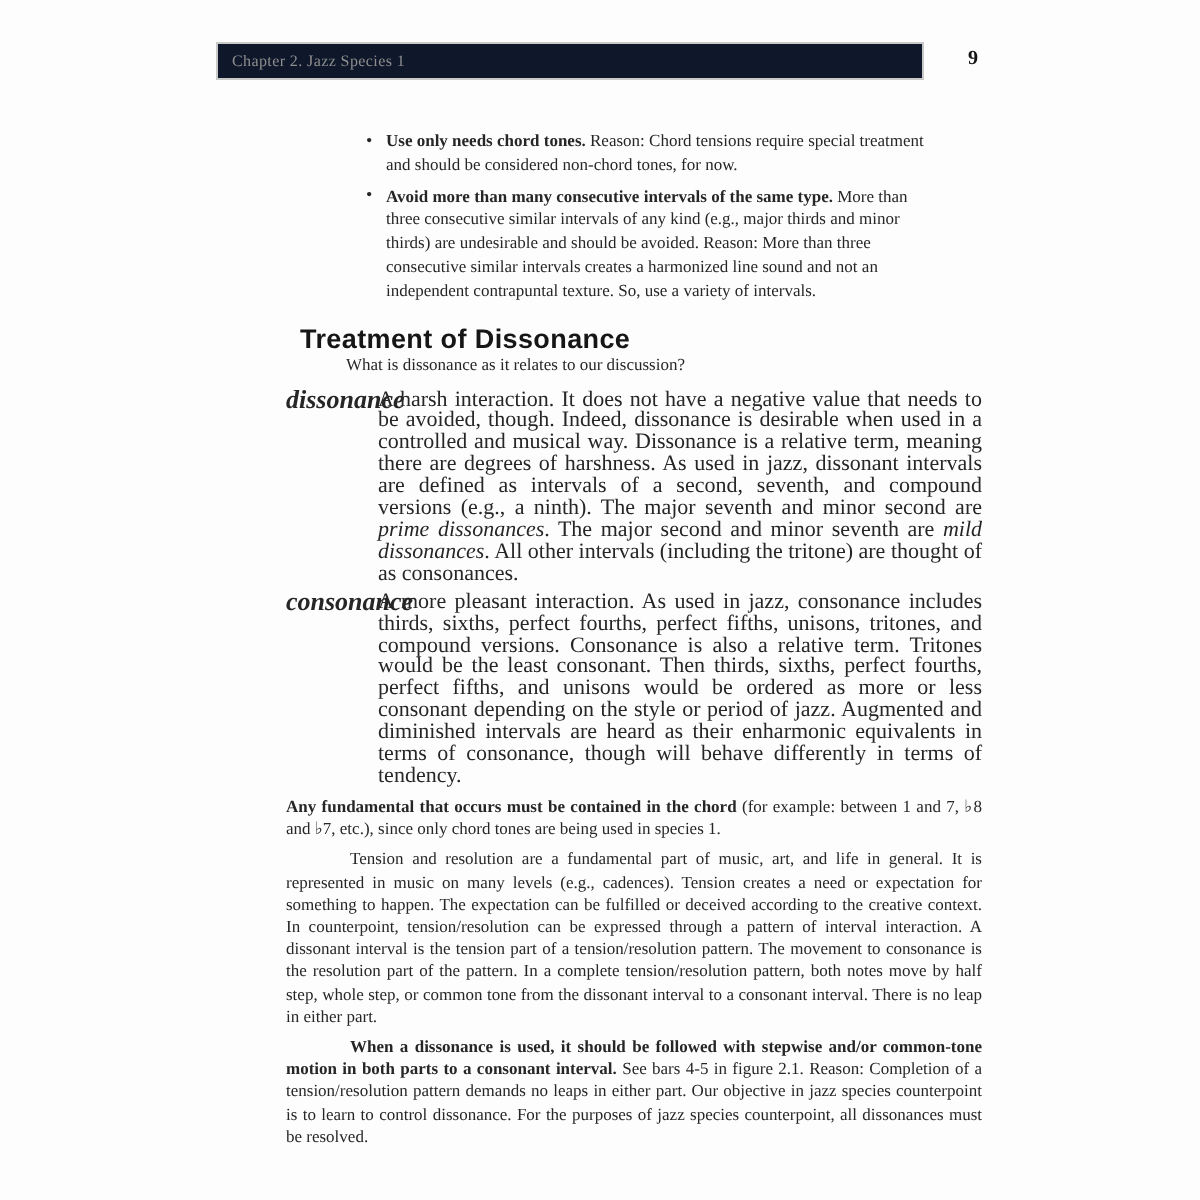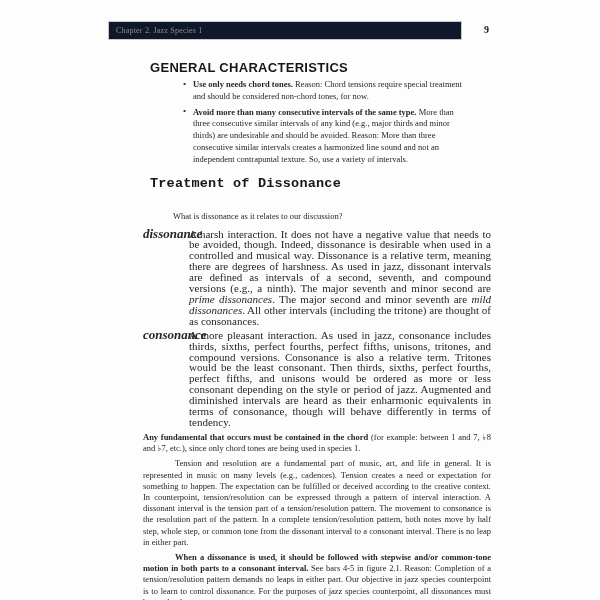--- a/index.html
+++ b/index.html
@@ -9,24 +9,24 @@
   
   .running-header{position:absolute;left:92px;top:21px;width:352px;height:17px;
         border:1px solid #c9c9c9;background:#0f172a;display:flex;align-items:center;margin-left:16px;}
   .running-header-text{font-size:8px;color:#8e8e8e;padding-left:7px;letter-spacing:.2px;white-space:nowrap;}
   .page-number{position:absolute;left:484px;top:24px;font-size:10px;font-weight:bold;color:#141414;}
   
   .content{position:absolute;left:143px;top:61px;width:348px;}
   h1,h2,h3{font-family:"Liberation Sans",sans-serif;color:#161616;}
   h1.general{margin:0 0 0 7px;font-size:13px;line-height:14px;letter-spacing:.3px;}
   h2.basics{margin:7px 0 0 7px;font-size:15px;line-height:16px;letter-spacing:.2px;}
-  h3.treatment{margin:10px 0 0 7px;font-size:13.5px;line-height:15px;letter-spacing:.2px;font-family:Liberation Mono, monospace;}
+  h3.treatment{margin:10px 0 0 7px;font-size:13.5px;line-height:15px;letter-spacing:.2px;}
   p{margin:0;font-size:8.5px;line-height:11px;}
   p.intro{margin-top:10px;text-indent:30px;}
-  p.question{margin-top:20px;text-indent:30px;}
+  p.question{margin-top:0;text-indent:30px;}
   ul.rules{margin:4px 0 0 0;padding:0 24px 0 50px;list-style:none;}
   ul.rules li{position:relative;font-size:8.5px;line-height:11.8px;}
   ul.rules li + li{margin-top:4px;}
   .bullet-marker{position:absolute;left:-10px;top:-0.5px;font-size:9px;color:#262626;}
   .defs{margin-top:7px;}
   .def-row{display:flex;}
   .def-row + .def-row{margin-top:3px;}
   .def-term{flex:none;width:46px;font-size:13px;line-height:10.9px;font-style:italic;font-weight:bold;}
   .def-body{flex:1;font-size:11px;line-height:10.9px;text-align:justify;}
   p.body-para{margin-top:4px;line-height:11.2px;text-align:justify;}
@@ -39,21 +39,20 @@
 
 <div class="page">
 
   <div class="running-header">
     <span class="running-header-text">Chapter 2. Jazz Species 1</span>
   </div>
   <div class="page-number">9</div>
 
   <div class="content">
 
-    <h1 class="general">GENERAL CHARACTERISTICS</h1>
 
 
 
     <ul class="rules">
       <li>
         <span class="bullet-marker">•</span>
         <strong>Use only needs chord tones.</strong><span> Reason: Chord tensions require special treatment and should be considered non-chord tones, for now.</span>
       </li>
       <li>
         <span class="bullet-marker">•</span>

